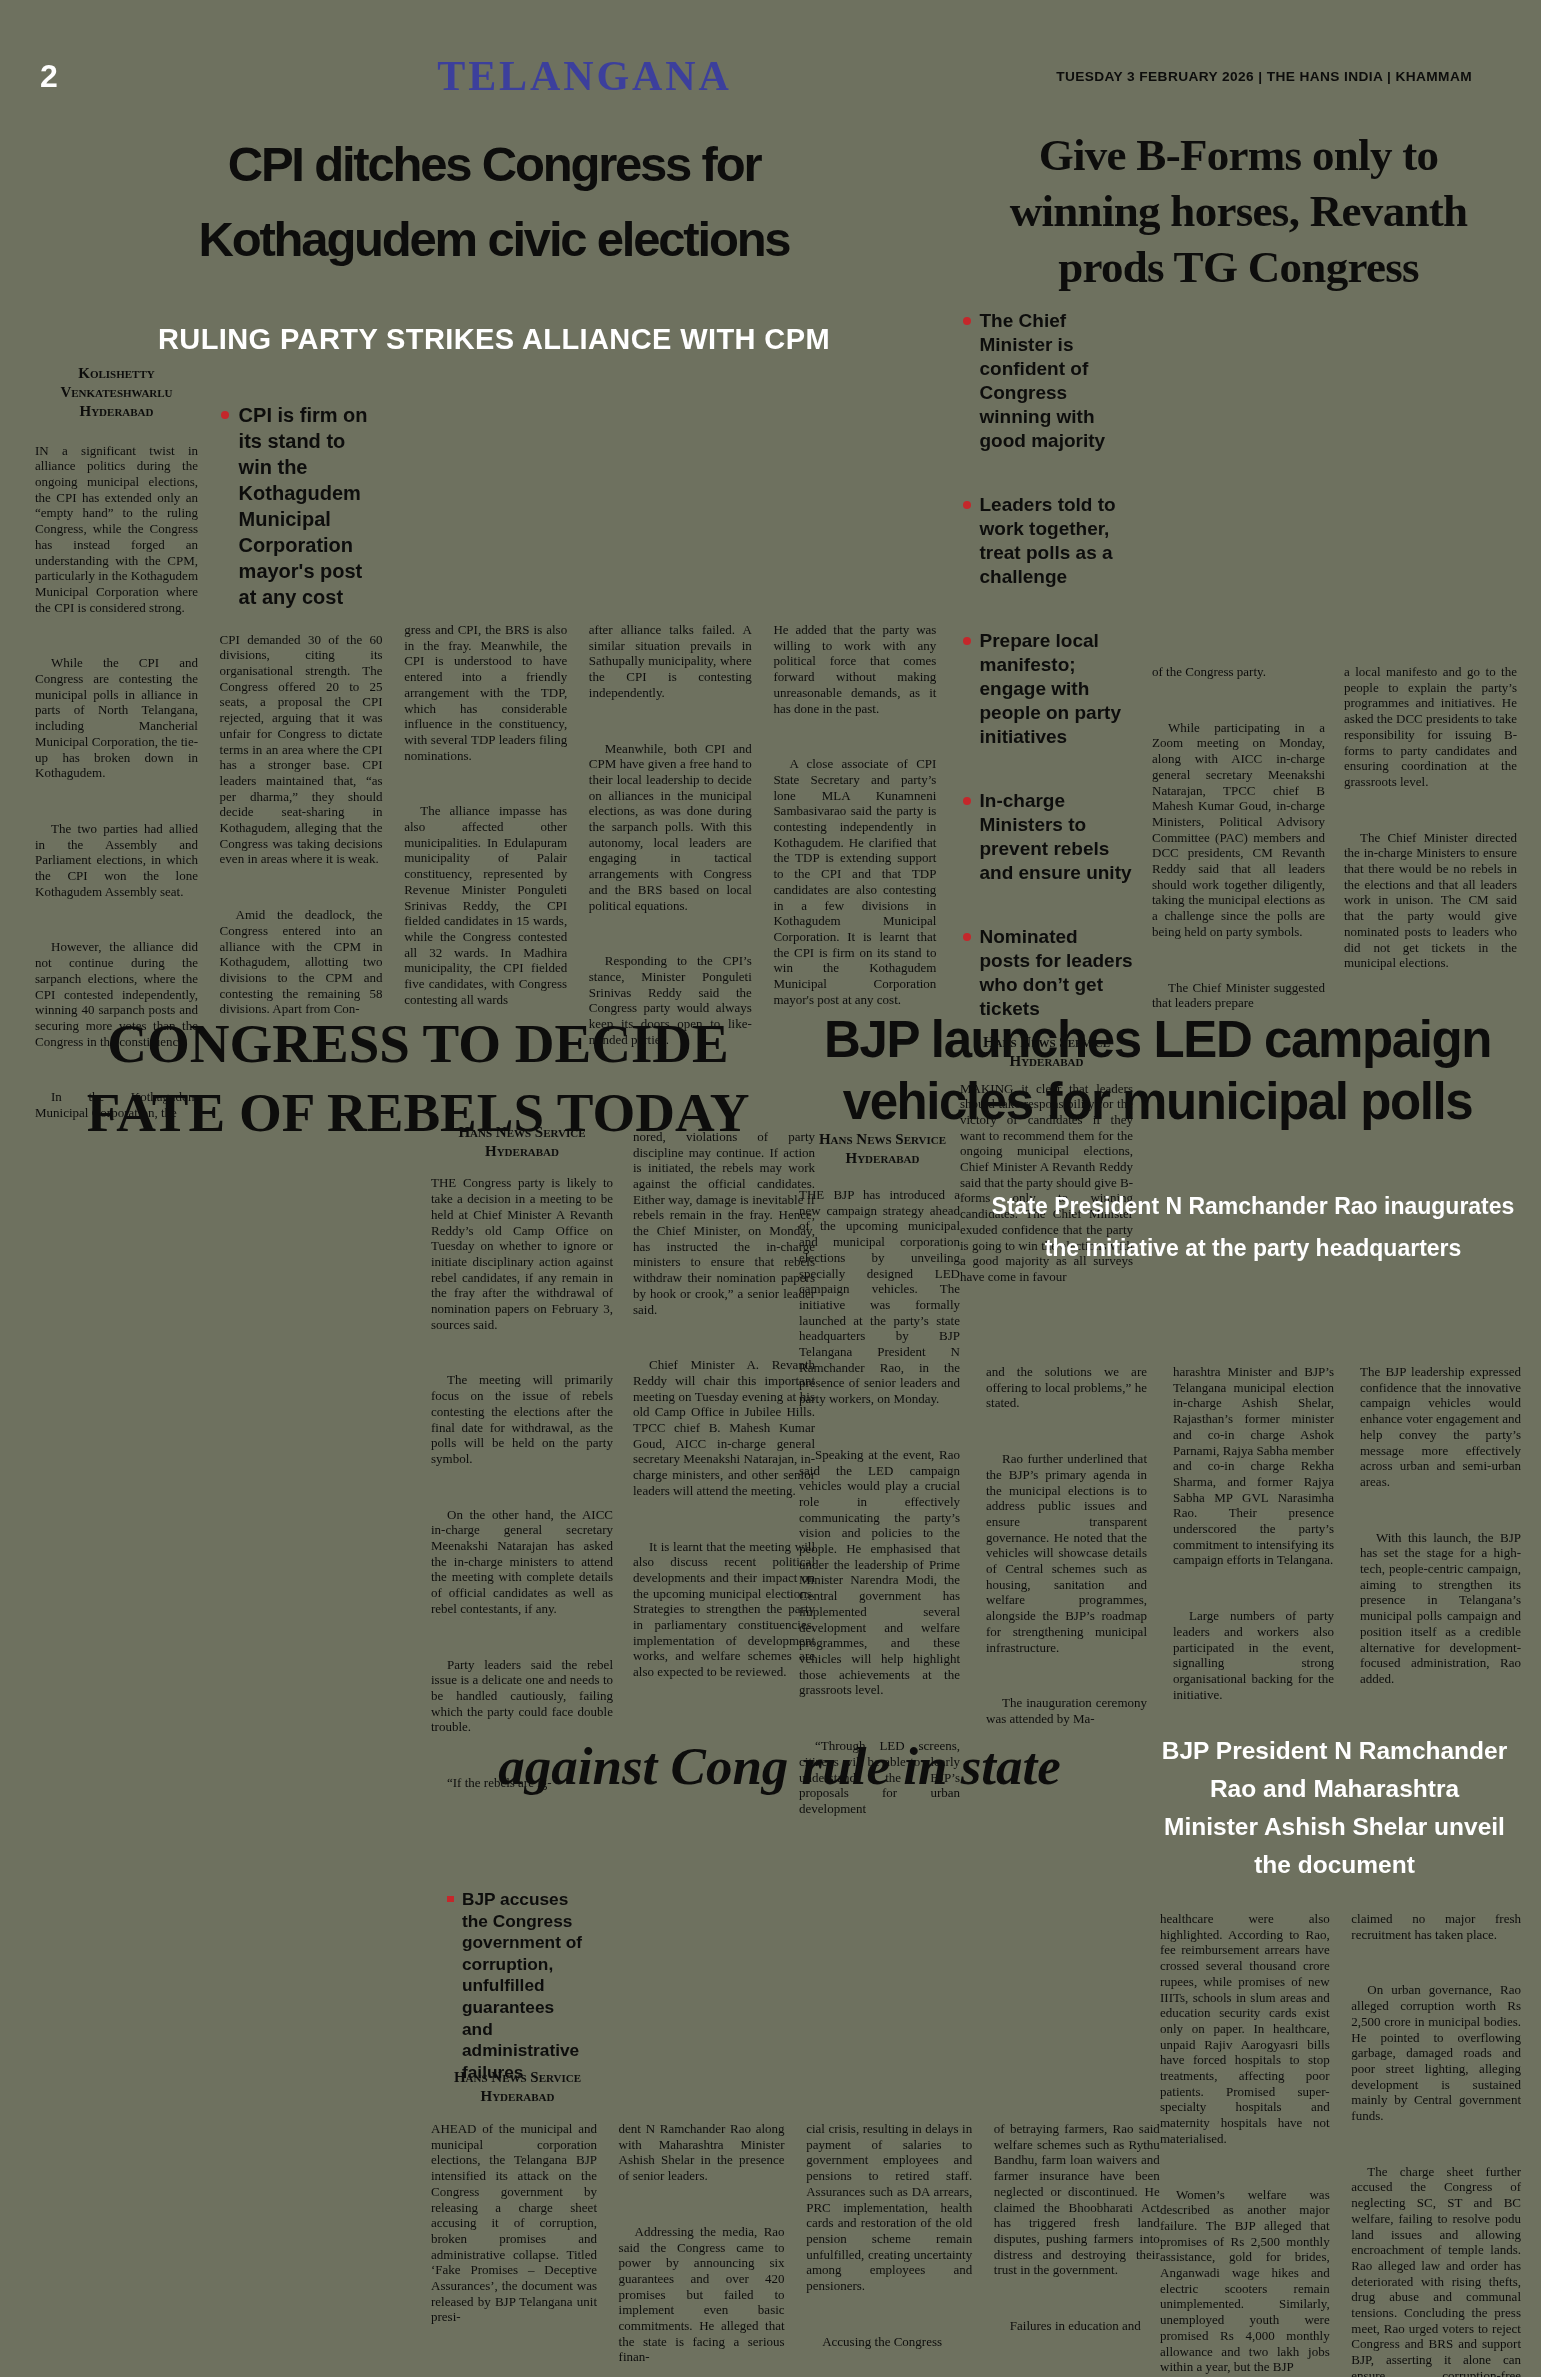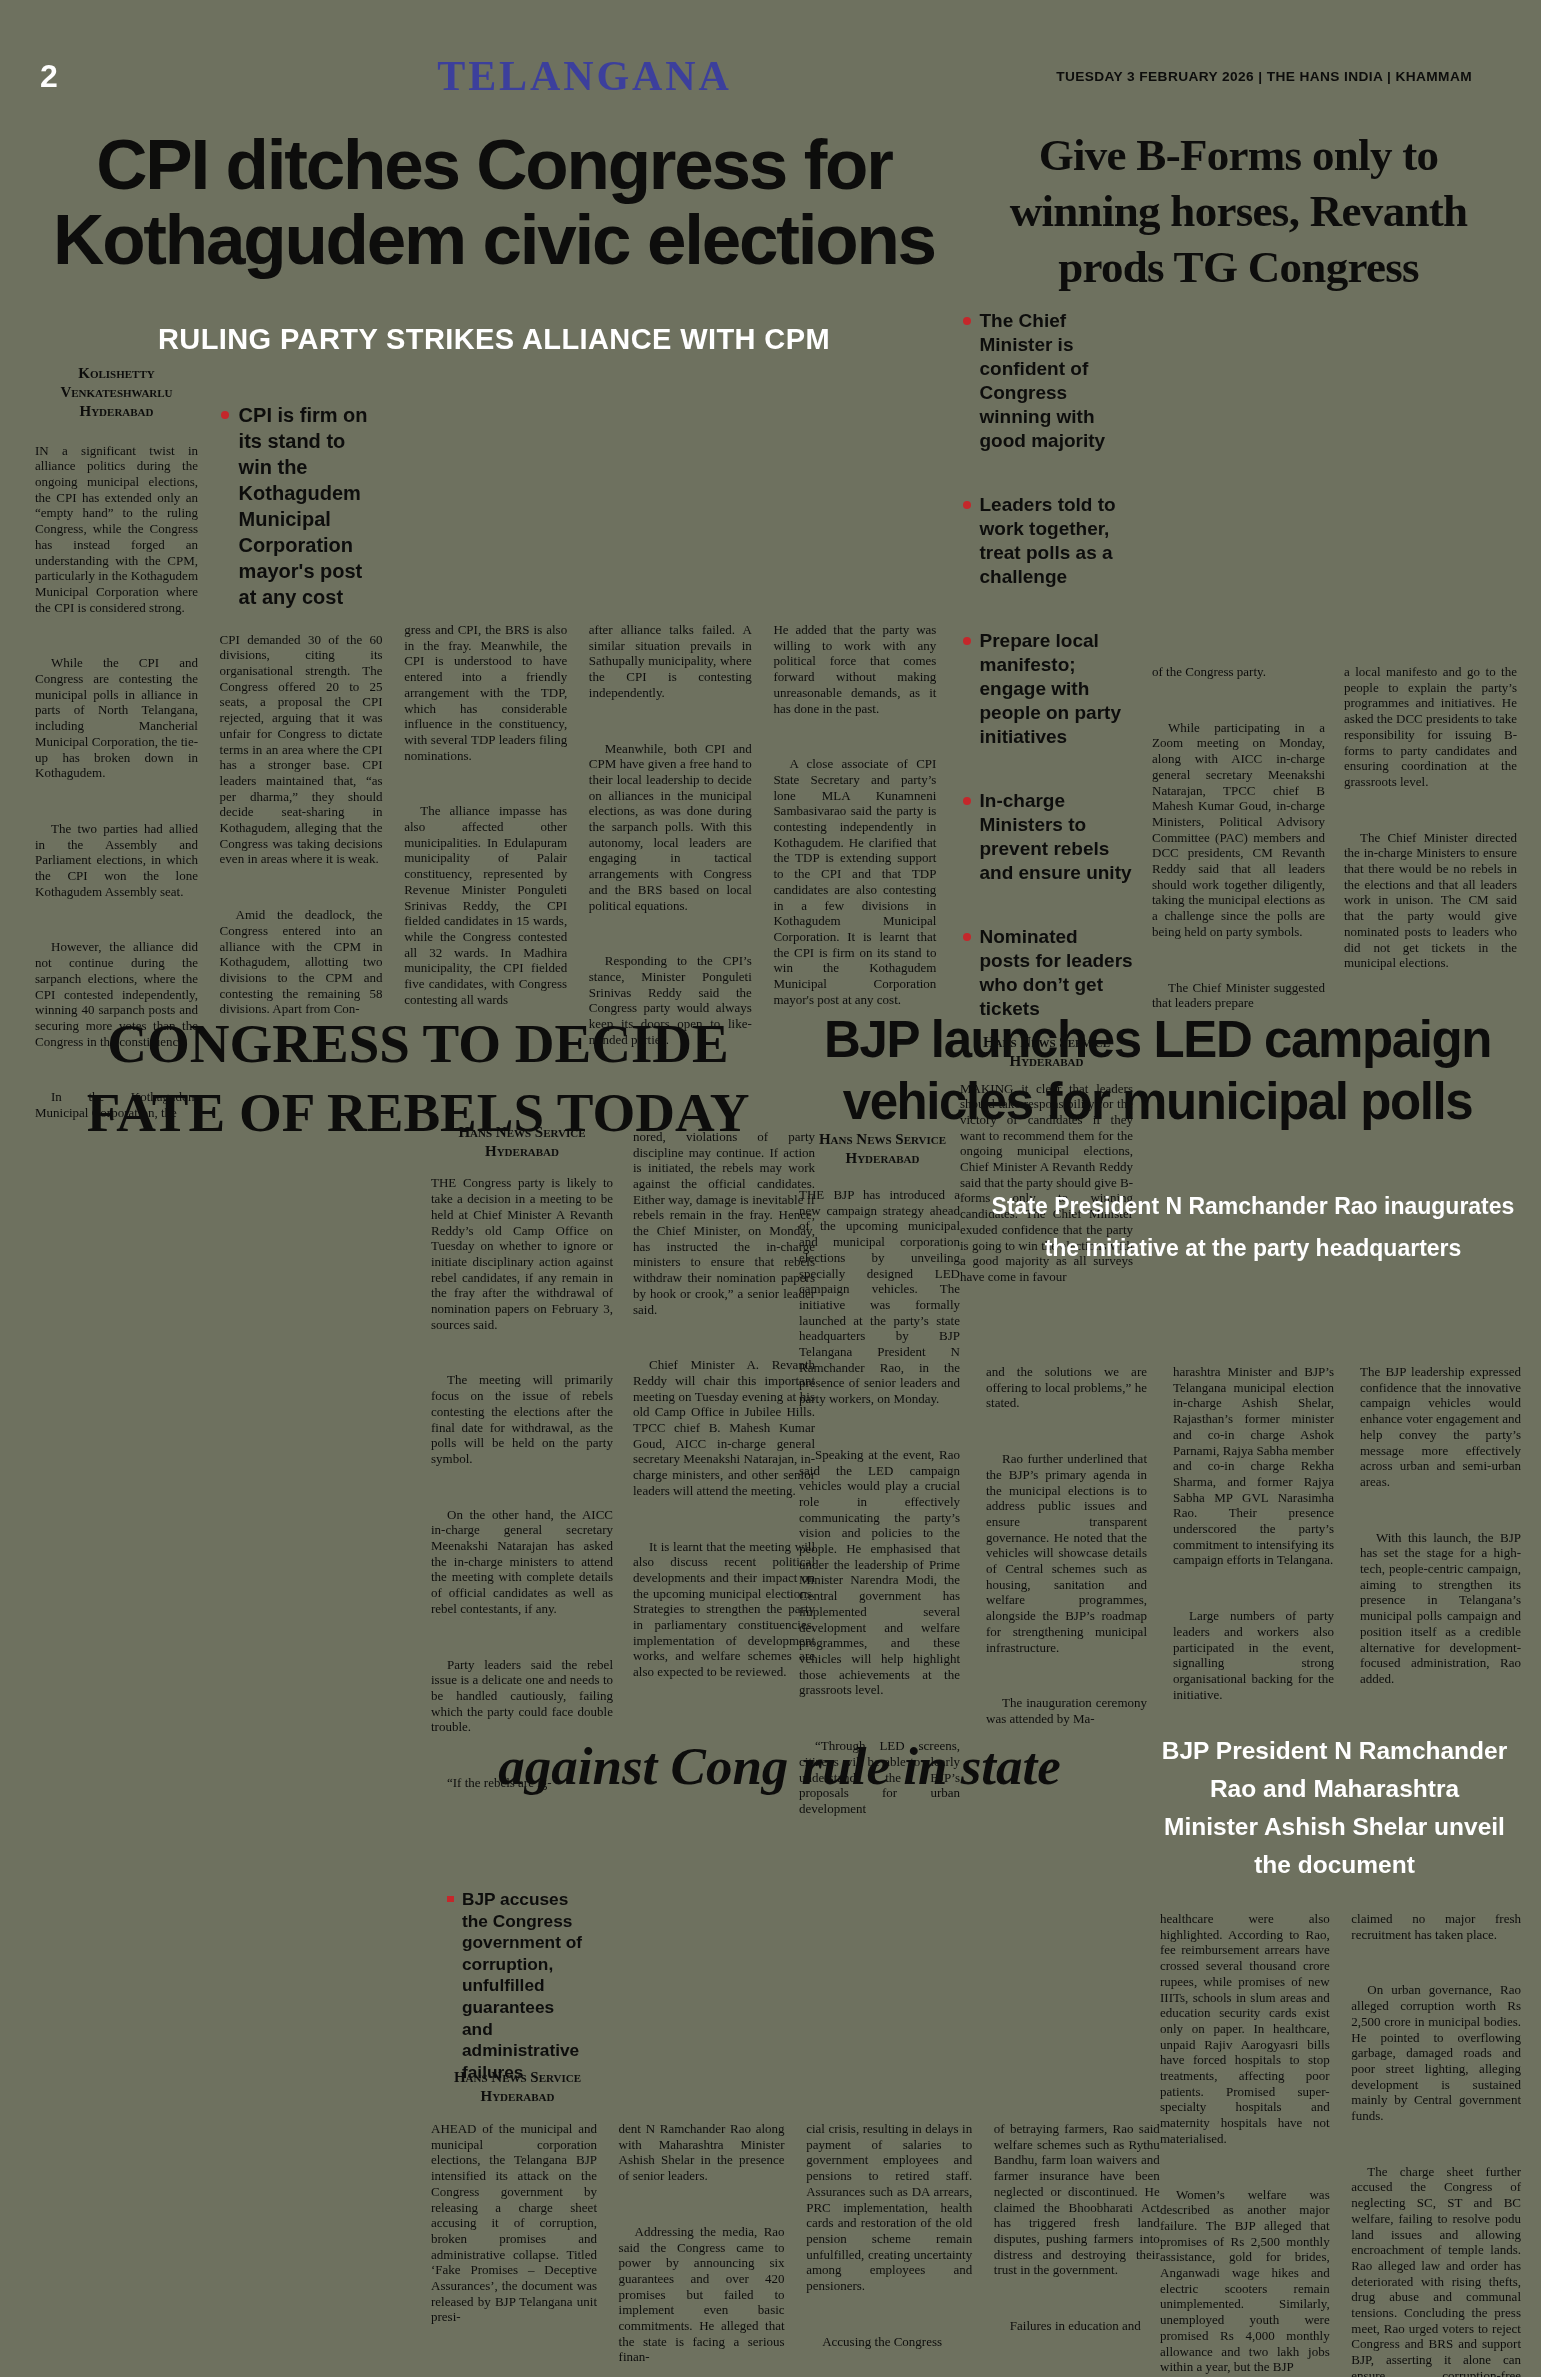--- a/index.html
+++ b/index.html
@@ -10,21 +10,21 @@
   body{width:1541px;height:2377px;position:relative;background:var(--bg);color:var(--ink);
        font-family:"Liberation Serif",serif;}
   .abs{position:absolute;}
   
   .page-num{font:700 32px "Liberation Sans",sans-serif;color:var(--white);}
   .section-title{font:700 42px "Liberation Serif",serif;color:var(--blue);letter-spacing:2.9px;text-align:center;}
   .dateline{font:700 13.7px "Liberation Sans",sans-serif;color:var(--ink);text-align:right;letter-spacing:0.4px;}
   
   .hl-sans{font-family:"Liberation Sans",sans-serif;font-weight:700;text-align:center;color:var(--ink);}
   .hl-serif{font-family:"Liberation Serif",serif;font-weight:700;text-align:center;color:var(--ink);}
-  .a1-hl{font-size:71px;line-height:75px;letter-spacing:-2.2px;}
+  .a1-hl{font-size:49px;line-height:75px;letter-spacing:-2.2px;}
   .a2-hl{font-size:45px;line-height:56px;letter-spacing:-0.7px;}
   .a3-hl{font-size:55px;line-height:69px;}
   .a4-hl{font-size:51px;line-height:62px;letter-spacing:-1.4px;}
   .a5-hl{font-size:53px;line-height:72px;font-style:italic;}
   .kicker{font:700 29px "Liberation Sans",sans-serif;color:var(--white);text-align:center;letter-spacing:0.4px;}
   .subhead-white{font:700 23px/42px "Liberation Sans",sans-serif;color:var(--white);text-align:center;}
   .subhead-white2{font:700 24.5px/38px "Liberation Sans",sans-serif;color:var(--white);text-align:center;}
   
   .cols{display:flex;}
   .bodycol{font-size:13px;line-height:15.7px;}

